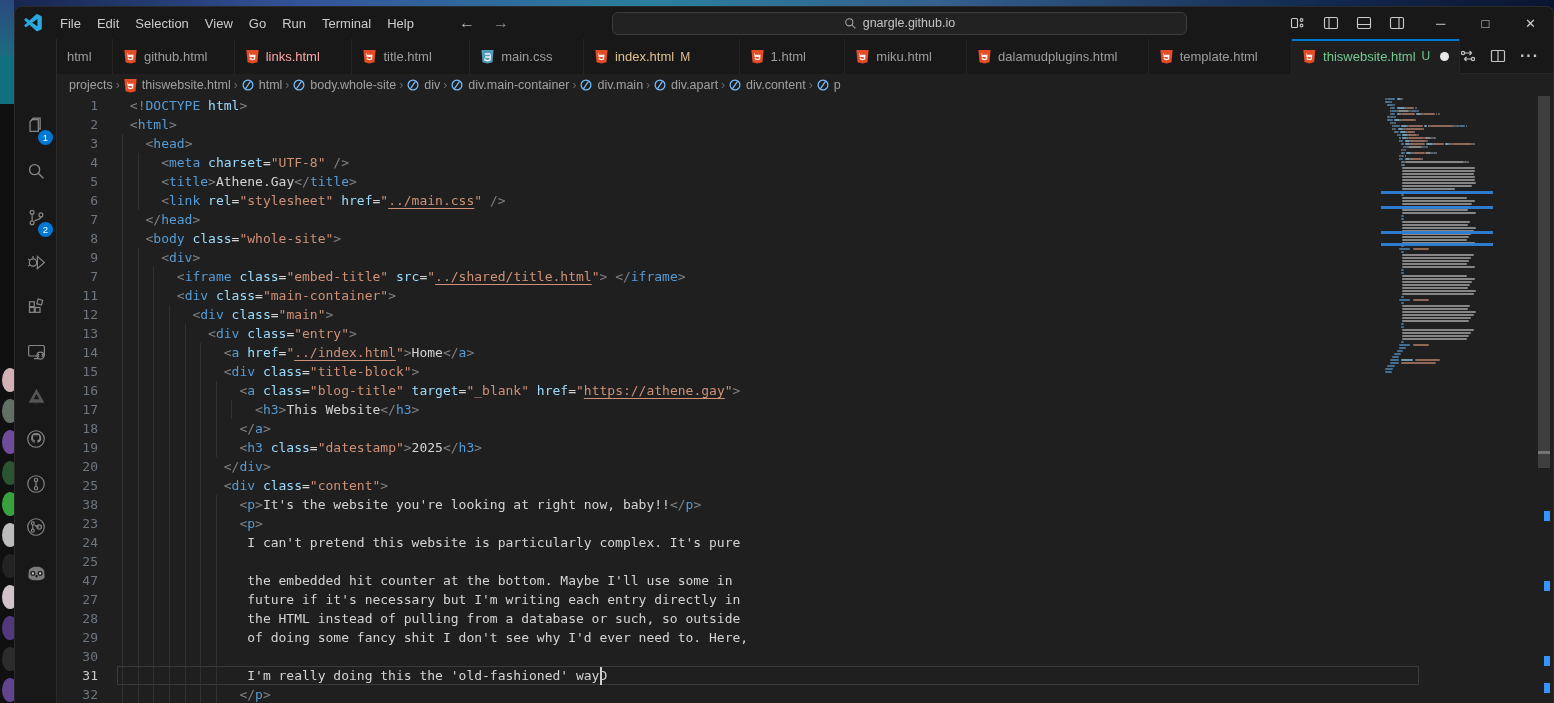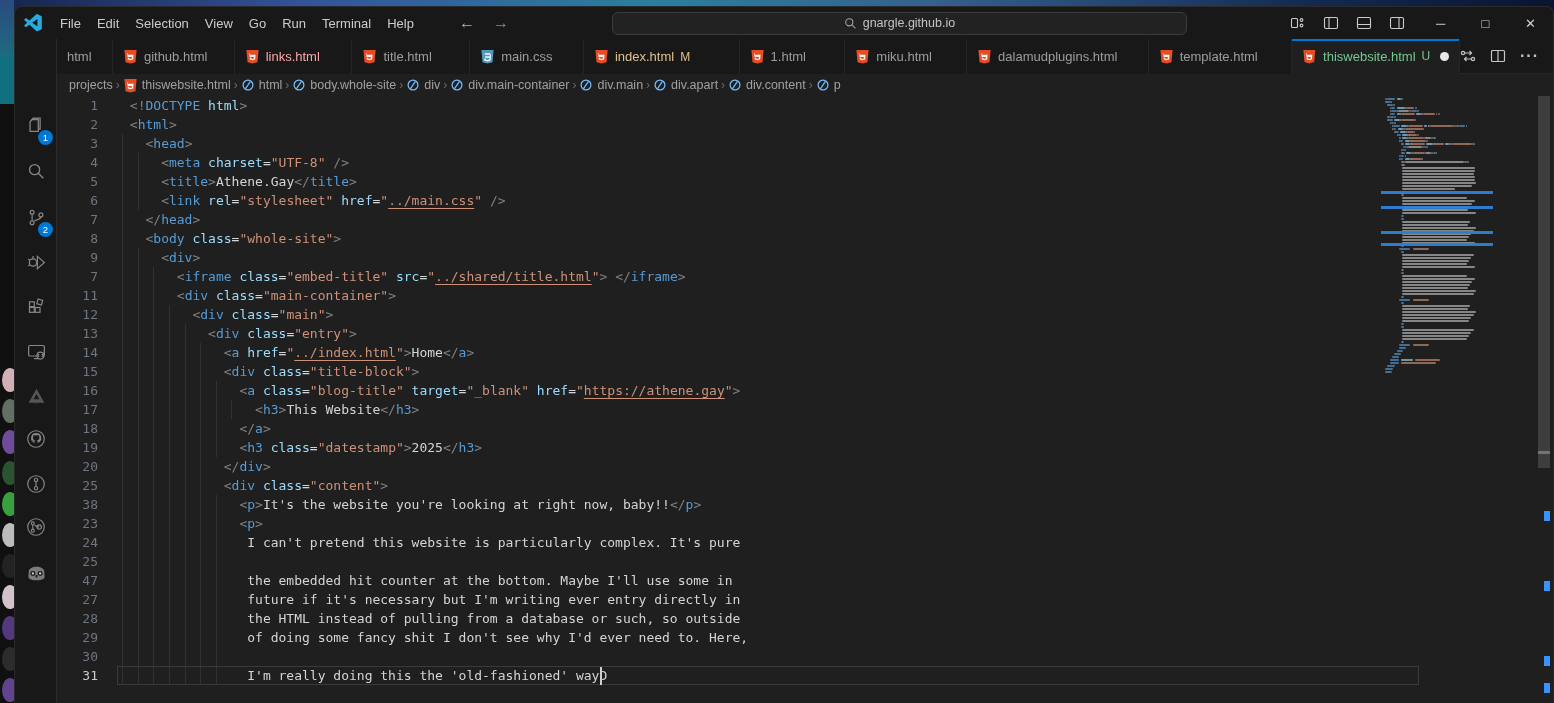--- a/index.html
+++ b/index.html
@@ -552,36 +552,40 @@
    </div>
             <div class="code-line">
      <span class="iguide" style="left:65px"></span><span class="iguide" style="left:80.64px"></span><span class="iguide" style="left:96.28px"></span><span class="iguide" style="left:111.92px"></span><span class="iguide" style="left:127.56px"></span><span class="iguide" style="left:143.2px"></span><span class="iguide" style="left:158.84px"></span><span class="lnum">25</span>
    </div>
             <div class="code-line">
      <span class="iguide" style="left:65px"></span><span class="iguide" style="left:80.64px"></span><span class="iguide" style="left:96.28px"></span><span class="iguide" style="left:111.92px"></span><span class="iguide" style="left:127.56px"></span><span class="iguide" style="left:143.2px"></span><span class="iguide" style="left:158.84px"></span><span class="lnum">47</span>
      <span class="lcontent"><span> </span><span style="white-space:pre">               </span><span class="tok-txt">the embedded hit counter at the bottom. Maybe I'll use some in</span></span>
    </div>
             <div class="code-line">
      <span class="iguide" style="left:65px"></span><span class="iguide" style="left:80.64px"></span><span class="iguide" style="left:96.28px"></span><span class="iguide" style="left:111.92px"></span><span class="iguide" style="left:127.56px"></span><span class="iguide" style="left:143.2px"></span><span class="iguide" style="left:158.84px"></span><span class="lnum">27</span>
-     <span class="lcontent"><span> </span><span style="white-space:pre">               </span><span class="tok-txt">future if it's necessary but I'm writing ever entry directly in</span></span>
+     <span class="lcontent"><span> </span><span style="white-space:pre">               </span><span class="tok-txt">future if it's necessary but I'm writing each entry directly in</span></span>
    </div>
             <div class="code-line">
      <span class="iguide" style="left:65px"></span><span class="iguide" style="left:80.64px"></span><span class="iguide" style="left:96.28px"></span><span class="iguide" style="left:111.92px"></span><span class="iguide" style="left:127.56px"></span><span class="iguide" style="left:143.2px"></span><span class="iguide" style="left:158.84px"></span><span class="lnum">28</span>
      <span class="lcontent"><span> </span><span style="white-space:pre">               </span><span class="tok-txt">the HTML instead of pulling from a database or such, so outside</span></span>
    </div>
             <div class="code-line">
      <span class="iguide" style="left:65px"></span><span class="iguide" style="left:80.64px"></span><span class="iguide" style="left:96.28px"></span><span class="iguide" style="left:111.92px"></span><span class="iguide" style="left:127.56px"></span><span class="iguide" style="left:143.2px"></span><span class="iguide" style="left:158.84px"></span><span class="lnum">29</span>
      <span class="lcontent"><span> </span><span style="white-space:pre">               </span><span class="tok-txt">of doing some fancy shit I don't see why I'd ever need to. Here,</span></span>
    </div>
             <div class="code-line">
      <span class="iguide" style="left:65px"></span><span class="iguide" style="left:80.64px"></span><span class="iguide" style="left:96.28px"></span><span class="iguide" style="left:111.92px"></span><span class="iguide" style="left:127.56px"></span><span class="iguide" style="left:143.2px"></span><span class="iguide" style="left:158.84px"></span><span class="lnum">30</span>
    </div>
             <div class="code-line">
      <span class="iguide" style="left:65px"></span><span class="iguide" style="left:80.64px"></span><span class="iguide" style="left:96.28px"></span><span class="iguide" style="left:111.92px"></span><span class="iguide" style="left:127.56px"></span><span class="iguide" style="left:143.2px"></span><span class="iguide" style="left:158.84px"></span><span class="lnum cur">31</span>
      <span class="lcontent"><span> </span><span style="white-space:pre">               </span><span class="tok-txt">I'm really doing this the 'old-fashioned' wayD</span></span>
+   </div>
+            <div class="code-line">
+     <span class="iguide" style="left:65px"></span><span class="iguide" style="left:80.64px"></span><span class="iguide" style="left:96.28px"></span><span class="iguide" style="left:111.92px"></span><span class="iguide" style="left:127.56px"></span><span class="iguide" style="left:143.2px"></span><span class="iguide" style="left:158.84px"></span><span class="lnum">32</span>
+     <span class="lcontent"><span> </span><span style="white-space:pre">              </span><span class="tok-p">&lt;/</span><span class="tok-tag">p</span><span class="tok-p">&gt;</span></span>
    </div>
           </div>
         <div class="cur-line-box" id="curLineBox" style="top: 570px;"></div>
         <div class="cursor-bar" id="cursorBar" style="left: 543.02px; top: 570.5px;"></div>
         <div class="minimap" id="minimap">
             <div class="mm-row">
               <span class="mm-bar" style="left:4.0px;width:2.3px;background:#9a9a9a"></span>
               <span class="mm-bar" style="left:6.3px;width:8.0px;background:#569cd6"></span>
               <span class="mm-bar" style="left:15.5px;width:4.6px;background:#9cdcfe"></span>
               <span class="mm-bar" style="left:20.1px;width:1.5px;background:#9a9a9a"></span>

